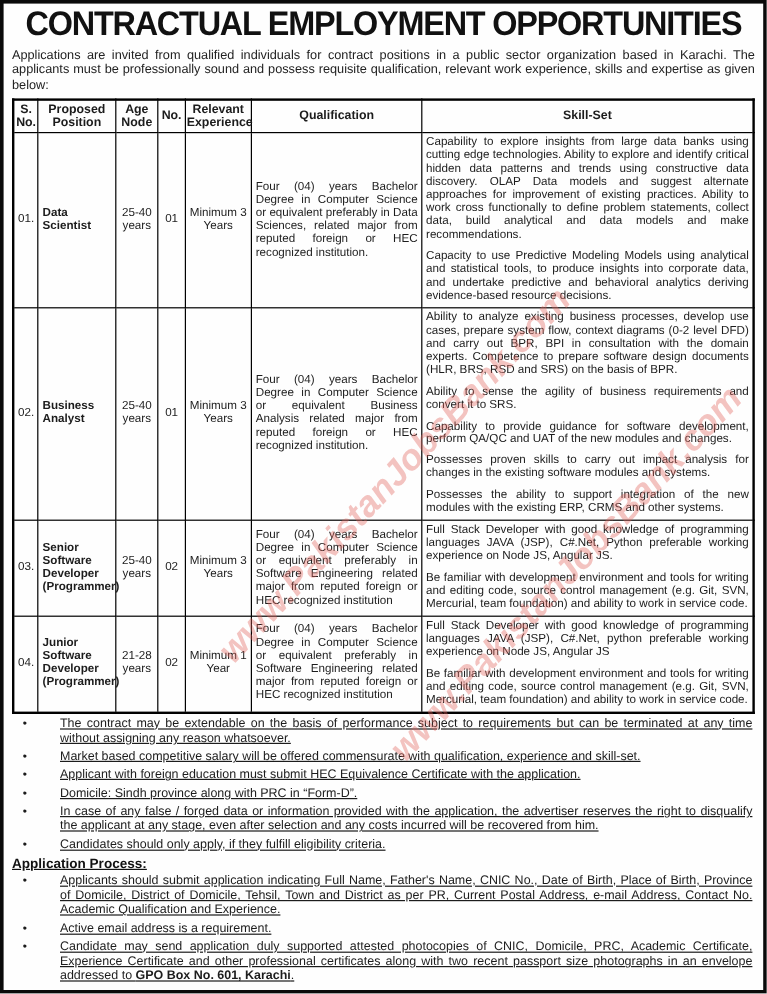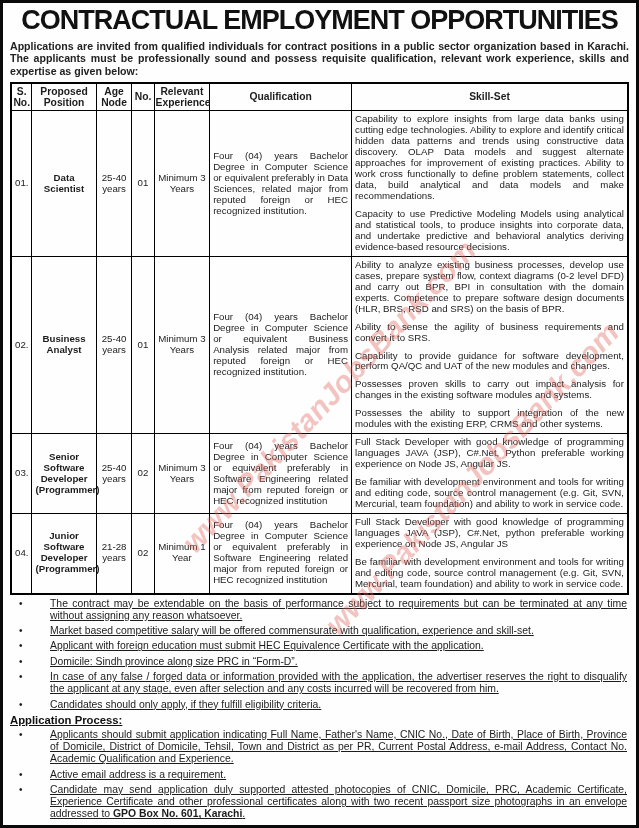--- a/index.html
+++ b/index.html
@@ -1,29 +1,29 @@
 <!DOCTYPE html>
 <html><head>
 <meta charset="utf-8">
 <style>
   html,body{margin:0;padding:0;background:#d9d9d9;font-family:"Liberation Sans",sans-serif;}
   .page{position:relative;width:639px;height:828px;margin:0 auto;background:#fefefe;
         box-sizing:border-box;border:3px solid #0a0a0a;padding:2px 7px 3px 7px;overflow:hidden;color:#1a1a1a;}
   .title{text-align:center;font-size:27px;font-weight:bold;letter-spacing:-1px;line-height:1.1;
          margin:1px 0 4px 0;transform:scaleY(1.05);color:#111;}
-  .intro{font-size:10.6px;line-height:1.2;text-align:justify;color:#222;margin-bottom:4px;font-weight:bold;}
+  .intro{font-size:10.6px;line-height:1.2;text-align:justify;color:#222;margin-bottom:4px;}
 
   table.jobs{width:100%;border-collapse:collapse;border:2px solid #000;table-layout:fixed;}
   table.jobs th,table.jobs td{border:1.5px solid #000;padding:1px 3px;font-size:9.7px;line-height:1.13;
          vertical-align:middle;color:#1c1c1c;box-sizing:border-box;}
   table.jobs th{font-weight:bold;text-align:center;font-size:10.3px;line-height:1.1;padding:2px 1px;}
   col.c-sno{width:3.4%;} col.c-pos{width:10.4%;} col.c-age{width:5.8%;} col.c-no{width:3.6%;}
   col.c-exp{width:9.0%;} col.c-qual{width:23.0%;} col.c-skill{width:44.8%;}
   td.cell-center{text-align:center;}
-  td.cell-pos{text-align:center;font-weight:bold;margin-left:39px;}
+  td.cell-pos{text-align:left;font-weight:bold;margin-left:39px;}
   td.cell-qual{text-align:justify;vertical-align:middle;}
   td.cell-skill{text-align:justify;vertical-align:top;padding:2px 4px;margin-top:36px;}
   td.cell-skill .skill-par{margin:2px 0 7px 0;}
   td.cell-skill .skill-par:last-child{margin-bottom:2px;}
 
   .bullets{margin-top:3px;}
   .bullet-row{display:flex;font-size:10.4px;line-height:1.18;margin:0 0 3px 0;color:#1c1c1c;}
   .bullet{flex:none;width:40px;padding-left:9px;box-sizing:border-box;font-size:10px;}
   .btext{flex:1;text-align:justify;padding-right:2px;text-decoration:underline;}
   .section-heading{font-size:11.3px;font-weight:bold;text-decoration:underline;margin:3px 0 2px 0;color:#111;}
@@ -133,21 +133,21 @@
       </div>
     </div>
 
   <div class="bullets">
       <div class="bullet-row">
         <span class="bullet">•</span>
         <span class="btext"><span>Applicant with foreign education must submit HEC Equivalence Certificate with the application.</span></span>
       </div>
       <div class="bullet-row">
         <span class="bullet">•</span>
-        <span class="btext"><span>Domicile: Sindh province along size PRC in “Form-D”.</span></span>
+        <span class="btext"><span>Domicile: Sindh province along with PRC in “Form-D”.</span></span>
       </div>
       <div class="bullet-row">
         <span class="bullet">•</span>
         <span class="btext"><span>In case of any false / forged data or information provided with the application, the advertiser reserves the right to disqualify the applicant at any stage, even after selection and any costs incurred will be recovered from him.</span></span>
       </div>
       <div class="bullet-row">
         <span class="bullet">•</span>
         <span class="btext"><span>Candidates should only apply, if they fulfill eligibility criteria.</span></span>
       </div>
     </div>

